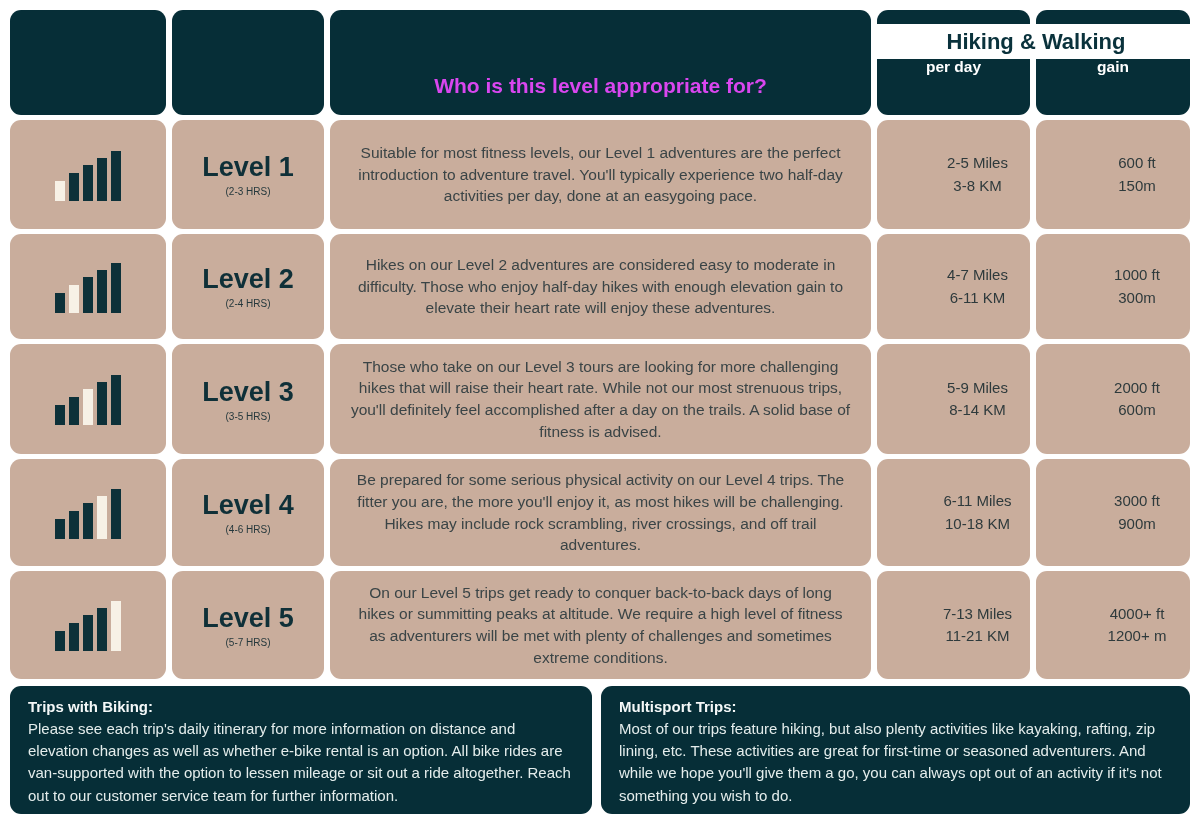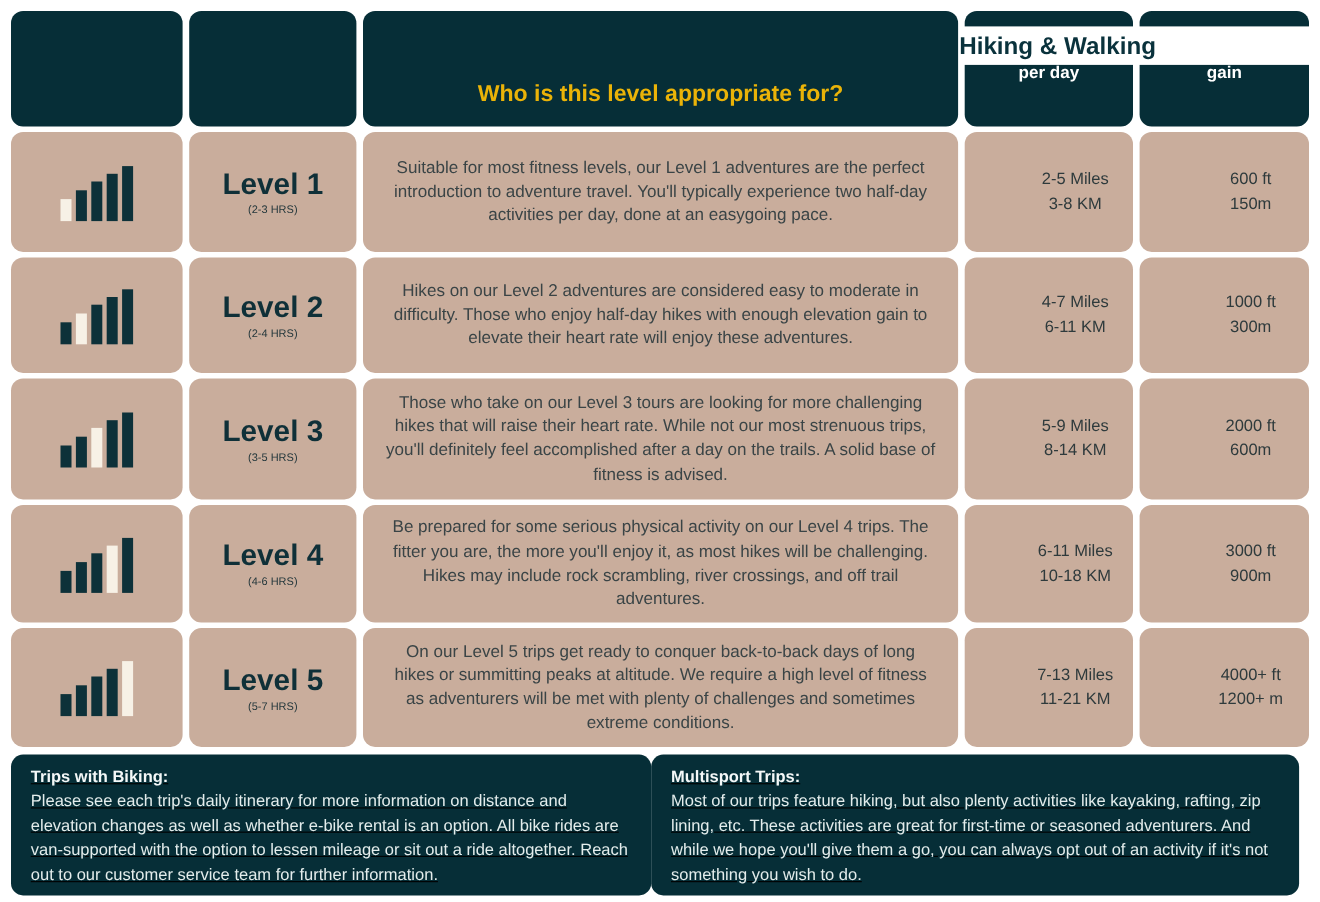--- a/index.html
+++ b/index.html
@@ -12,26 +12,26 @@
     grid-template-columns:156px 152px 541px 153px 154px;
     grid-template-rows:105px 109px 105px 110px 107px 108px;
     column-gap:6px; row-gap:5px;
   }
   .cell { border-radius:11px; box-sizing:border-box; }
   .dark { background:#062e37; }
   .beige { background:#c9ad9c; }
 
   
   .who-cell { display:flex; align-items:flex-end; justify-content:center; padding-bottom:17px;
-              color:#eab308; font-weight:bold; font-size:21px; }
+              color:#d946ef; font-weight:bold; font-size:21px; }
   .sub-cell { display:flex; flex-direction:column; align-items:center; justify-content:center;
               padding-bottom:11px; color:#ffffff; font-weight:bold; font-size:15.5px;
               text-align:center; line-height:1.35; }
   .band { position:absolute; left:872px; top:24px; width:328px; height:35px; background:#ffffff;
-          display:flex; align-items:center; z-index:2; }
+          display:flex; align-items:center; justify-content:center; z-index:2; }
   .band-title { color:#0a323c; font-weight:bold; font-size:22px; }
 
   
   .icon-cell { display:flex; align-items:center; justify-content:center; }
   .bars { display:flex; align-items:flex-end; gap:4px; height:52px; }
   .bars i { display:block; width:10px; background:#0d3139; }
   .bars i:nth-child(1){ height:20px; }
   .bars i:nth-child(2){ height:28px; }
   .bars i:nth-child(3){ height:36px; }
   .bars i:nth-child(4){ height:43px; }
@@ -49,21 +49,21 @@
 
   
   .desc-cell { display:flex; align-items:center; justify-content:center; padding:0 15px; }
   .desc-cell p { margin:4px; text-align:center; font-size:15.5px; line-height:1.4; color:#3a4446; }
 
   
   .value-cell { display:flex; flex-direction:column; align-items:center; justify-content:center;
                 text-align:center; font-size:15px; color:#2e3a3c; line-height:1.5;padding-left:48px; }
 
   
-  .footnotes { position:absolute; left:10px; top:686px; width:1180px; display:flex; gap:0;text-decoration:underline; }
+  .footnotes { position:absolute; left:10px; top:686px; width:1180px; display:flex; gap:9px; }
   .note { background:#062e37; border-radius:11px; height:128px; box-sizing:border-box; padding:12px 18px; }
   .note-left  { width:582px; }
   .note-right { width:589px; }
   .note h3 { margin:0 0 3px 0; font-size:15px; color:#f4f8f8; font-weight:bold; }
   .note p  { margin:0; font-size:15px; line-height:1.48; color:#e4edec; }
 </style>
 </head>
 <body>
 
 <div class="page">

